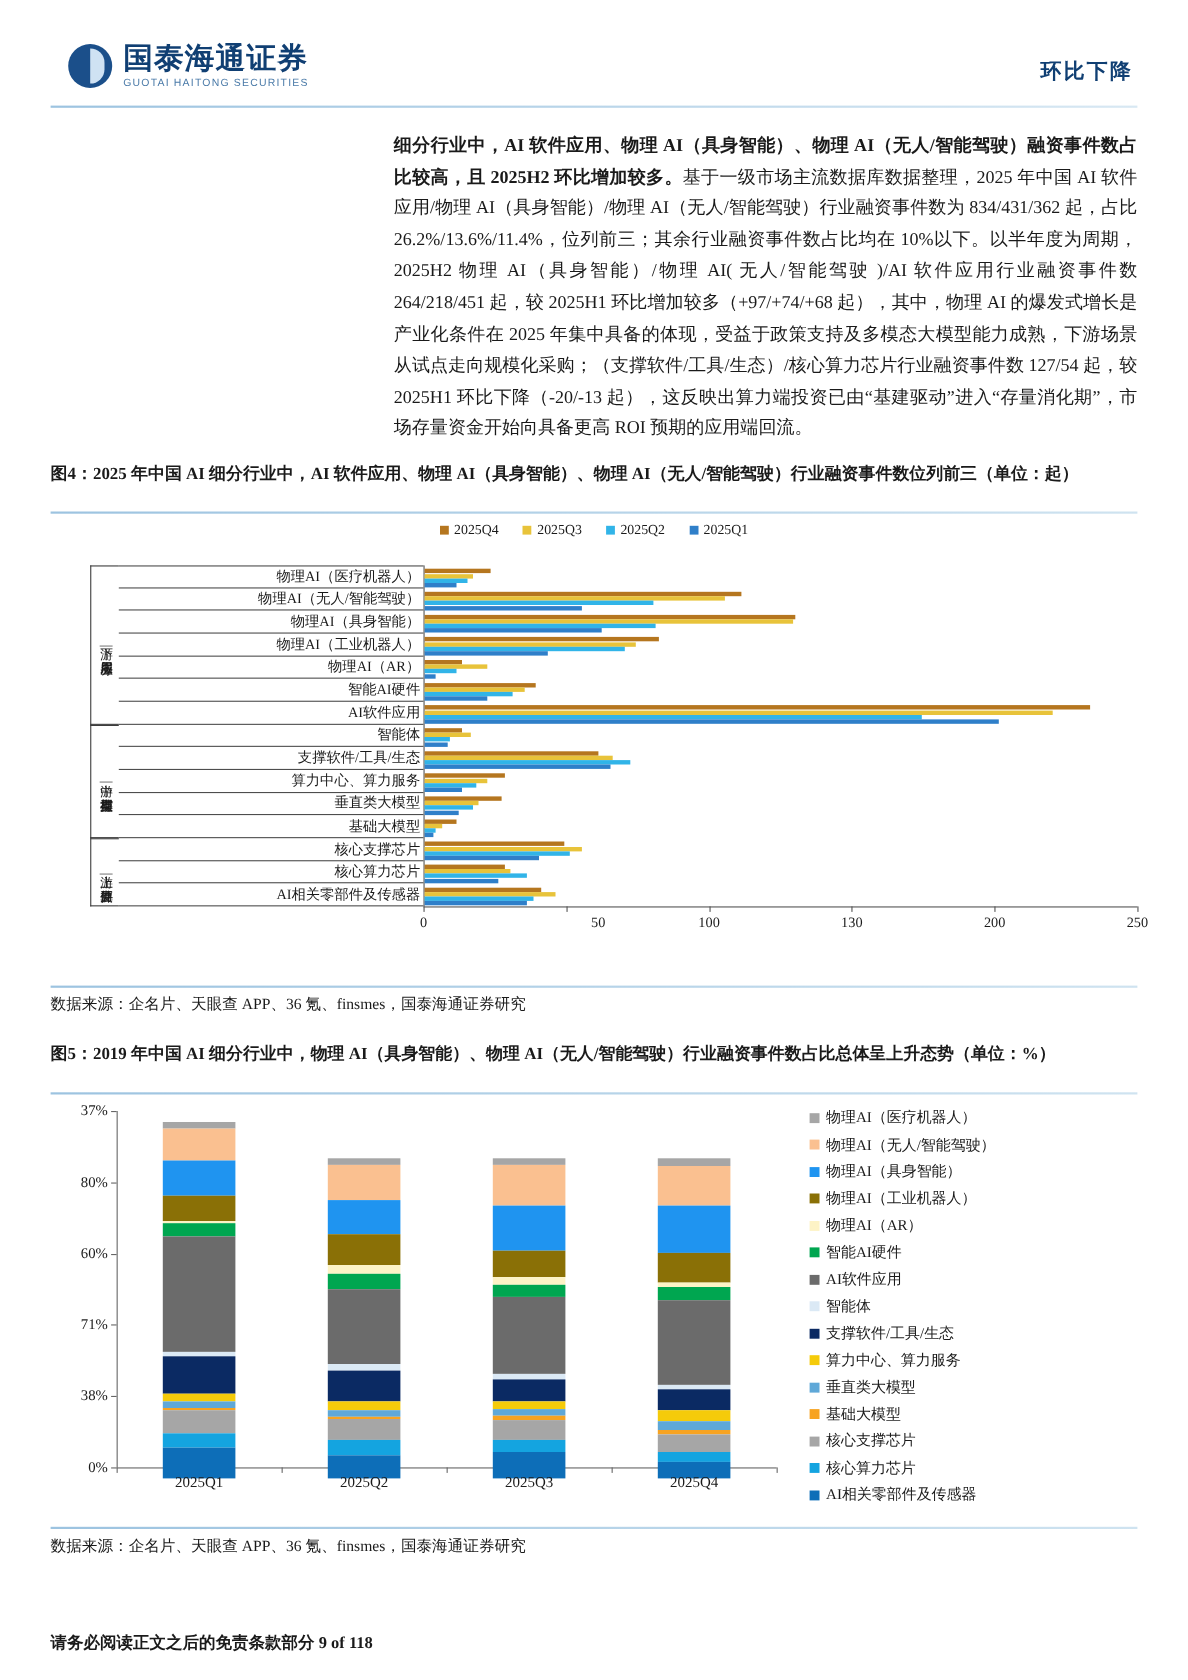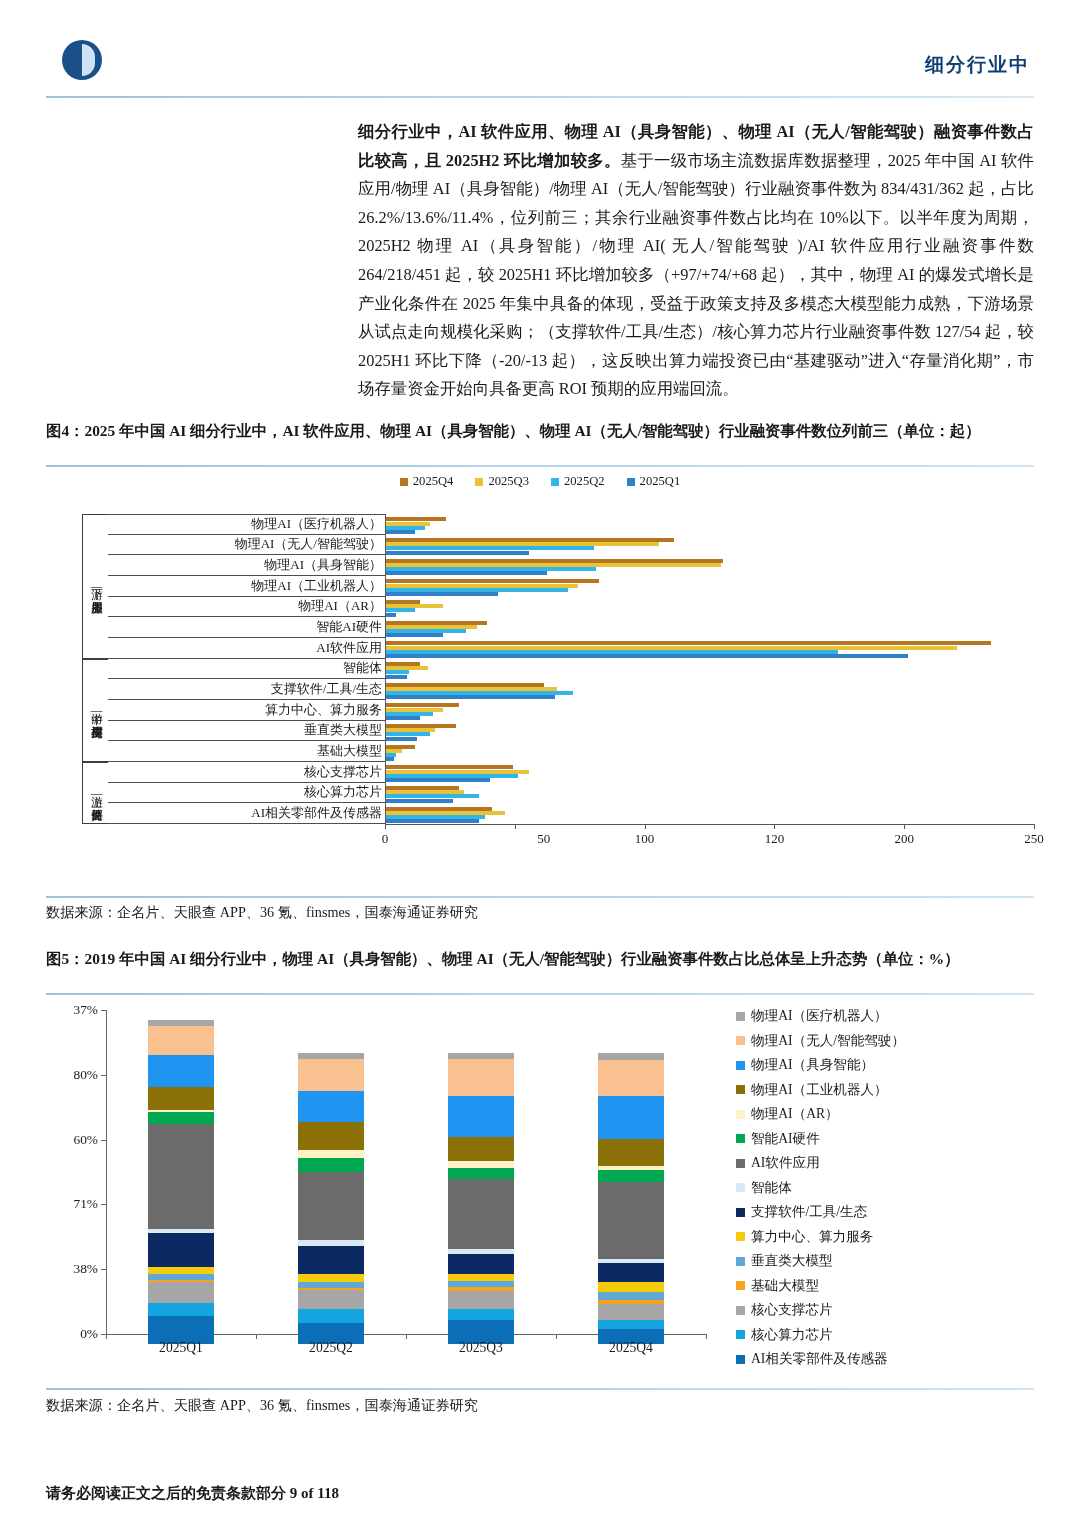--- a/index.html
+++ b/index.html
@@ -172,22 +172,26 @@
     position:absolute; left:46px; top:1484px;
     font-size:15px; font-weight:bold; font-family:"Liberation Serif", serif;
   }
 </style>
 </head>
 <body>
 
 <div class="page-header">
   <div class="logo-wrap">
     <div class="logo-mark"></div>
+    <div class="logo-text">
+      <div class="logo-cn">国泰海通证券</div>
+      <div class="logo-en">GUOTAI HAITONG SECURITIES</div>
+    </div>
   </div>
-  <div class="header-right">细分行业中</div>
+  <div class="header-right">环比下降</div>
   <div class="header-rule"></div>
 </div>
 
 <div class="body-text">
   <b>细分行业中，AI 软件应用、物理 AI（具身智能）、物理 AI（无人/智能驾驶）融资事件数占比较高，且 2025H2 环比增加较多。</b><span>基于一级市场主流数据库数据整理，2025 年中国 AI 软件应用/物理 AI（具身智能）/物理 AI（无人/智能驾驶）行业融资事件数为 834/431/362 起，占比 26.2%/13.6%/11.4%，位列前三；其余行业融资事件数占比均在 10%以下。以半年度为周期，2025H2 物理 AI（具身智能）/物理 AI( 无人/智能驾驶 )/AI 软件应用行业融资事件数 264/218/451 起，较 2025H1 环比增加较多（+97/+74/+68 起），其中，物理 AI 的爆发式增长是产业化条件在 2025 年集中具备的体现，受益于政策支持及多模态大模型能力成熟，下游场景从试点走向规模化采购；（支撑软件/工具/生态）/核心算力芯片行业融资事件数 127/54 起，较 2025H1 环比下降（-20/-13 起），这反映出算力端投资已由“基建驱动”进入“存量消化期”，市场存量资金开始向具备更高 ROI 预期的应用端回流。</span>
 </div>
 
 <div class="fig-title" style="top:418px;">图4：2025 年中国 AI 细分行业中，AI 软件应用、物理 AI（具身智能）、物理 AI（无人/智能驾驶）行业融资事件数位列前三（单位：起）</div>
 <div class="fig-rule" style="top:465px;"></div>
 
@@ -333,21 +337,21 @@
       </div>
     <div class="f4-axisline"></div>
     <div class="f4-axis" id="f4-axis">
         <div class="tick" style="left: 0px;"></div>
         <div class="tlab" style="left: 0px;">0</div>
         <div class="tick" style="left: 129.8px;"></div>
         <div class="tlab" style="left: 129.8px; margin-left: 29px;">50</div>
         <div class="tick" style="left: 259.6px;"></div>
         <div class="tlab" style="left: 259.6px;">100</div>
         <div class="tick" style="left: 389.4px;"></div>
-        <div class="tlab" style="left: 389.4px;">120</div>
+        <div class="tlab" style="left: 389.4px;">130</div>
         <div class="tick" style="left: 519.2px;"></div>
         <div class="tlab" style="left: 519.2px;">200</div>
         <div class="tick" style="left: 649px;"></div>
         <div class="tlab" style="left: 649px;">250</div>
       </div>
   </div>
 </div>
 
 <div class="src-rule" style="top:896px;"></div>
 <div class="src-text" style="top:903px;">数据来源：企名片、天眼查 APP、36 氪、finsmes，国泰海通证券研究</div>

